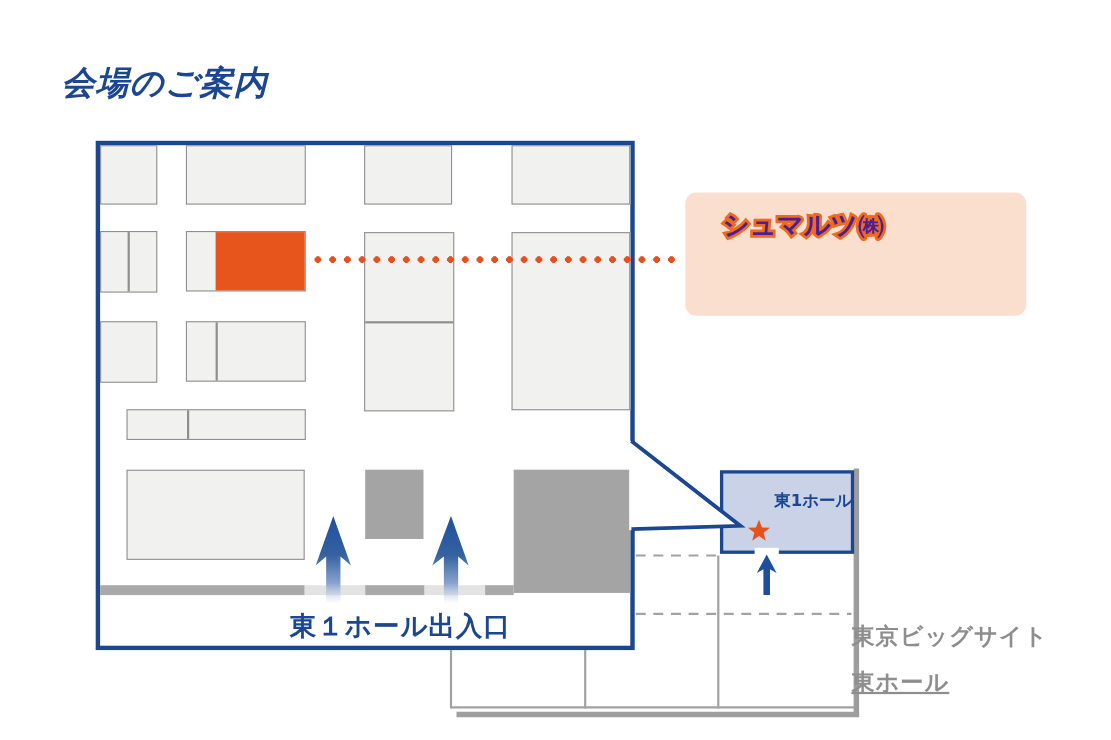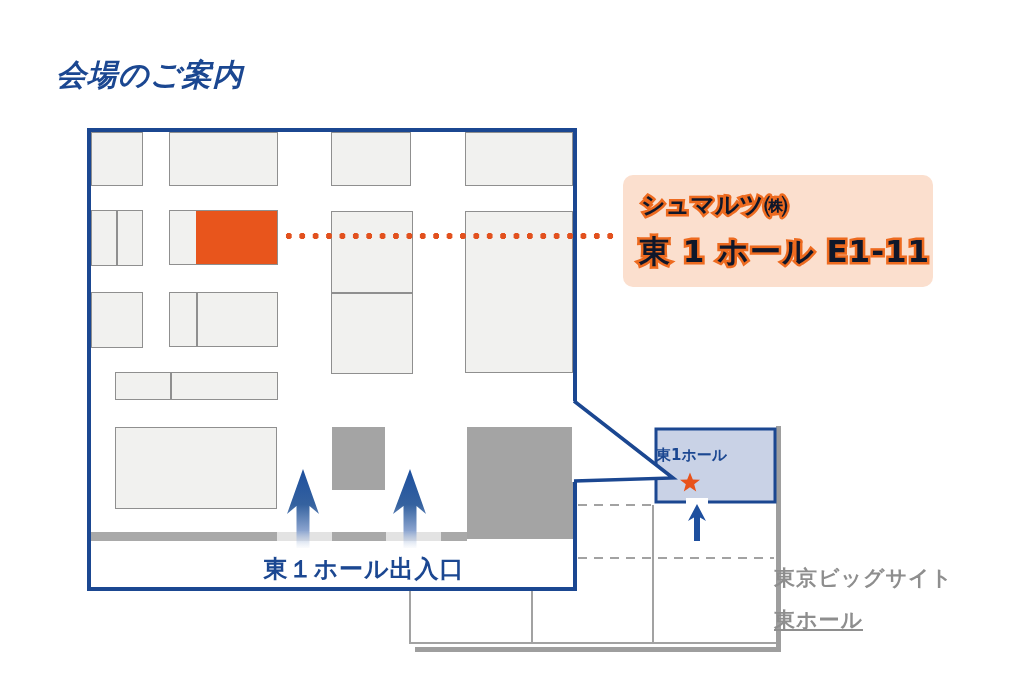--- a/index.html
+++ b/index.html
@@ -19,25 +19,25 @@
   .orange-fill{position:absolute;top:0;bottom:0;right:0;background:#e8551c;}
   .wallseg{position:absolute;top:400px;height:9px;background:#a9a9a9;}
   .wallseg.light{background:#e3e3e3;}
   .entrance-label{left:236px;top:553px;width:256px;text-align:center;font-size:24px;font-weight:bold;color:#1b4791;letter-spacing:1px;}
   
   .dots{left:285px;top:232px;width:334px;height:8px;
     background-image:radial-gradient(circle 3.2px at 4px 4px,#e2511e 99%,rgba(226,81,30,0) 100%);
     background-size:13.4px 8px;background-repeat:repeat-x;}
   
   .callout{left:623px;top:175px;width:310px;height:112px;background:#fbdfce;border-radius:10px;}
-  .bubble{position:absolute;font-weight:800;color:#0f172a;-webkit-text-stroke:5px #ed6a1f;paint-order:stroke fill;white-space:nowrap;}
+  .bubble{position:absolute;font-weight:800;color:#4c1d95;-webkit-text-stroke:5px #ed6a1f;paint-order:stroke fill;white-space:nowrap;margin-left:16px;}
   .bubble.l1{left:18px;top:14px;font-size:24px;}
   .bubble.l2{left:16px;top:56px;font-size:31px;letter-spacing:1px;}
   
-  .hall-label{left:656px;top:446px;width:119px;text-align:left;font-size:15px;font-weight:bold;color:#1b4791;}
+  .hall-label{left:656px;top:446px;width:119px;text-align:right;font-size:15px;font-weight:bold;color:#1b4791;}
   .site-name{left:774px;font-size:21px;font-weight:bold;color:#8e8e8e;letter-spacing:1px;}
   .site-name.n1{top:564px;}
   .site-name.n2{top:606px;text-decoration:underline;}
   svg.overlay{position:absolute;left:0;top:0;pointer-events:none;}
 </style>
 </head>
 <body>
 
 <div class="abs page-title">会場のご案内</div>
 
@@ -117,18 +117,17 @@
   <path fill="#1e4f9e" d="M697,504 L706,521 L700,517.5 L700,541 L694,541 L694,517.5 L688,521 Z"></path>
 
   <path fill="url(#ag)" d="M303,469 L319,514 L309.5,506 L309.5,548 L296.5,548 L296.5,506 L287,514 Z"></path>
   <path fill="url(#ag)" d="M410,469 L426,514 L416.5,506 L416.5,548 L403.5,548 L403.5,506 L393,514 Z"></path>
 </svg>
 
 <div class="abs entrance-label">東１ホール出入口</div>
 
 <div class="abs callout">
   <div class="bubble l1">シュマルツ㈱</div>
-  <div class="bubble l2">東 1 ホール E1-11</div>
 </div>
 
 <div class="abs hall-label">東1ホール</div>
 <div class="abs site-name n1">東京ビッグサイト</div>
 <div class="abs site-name n2">東ホール</div>
 
 </body></html>

